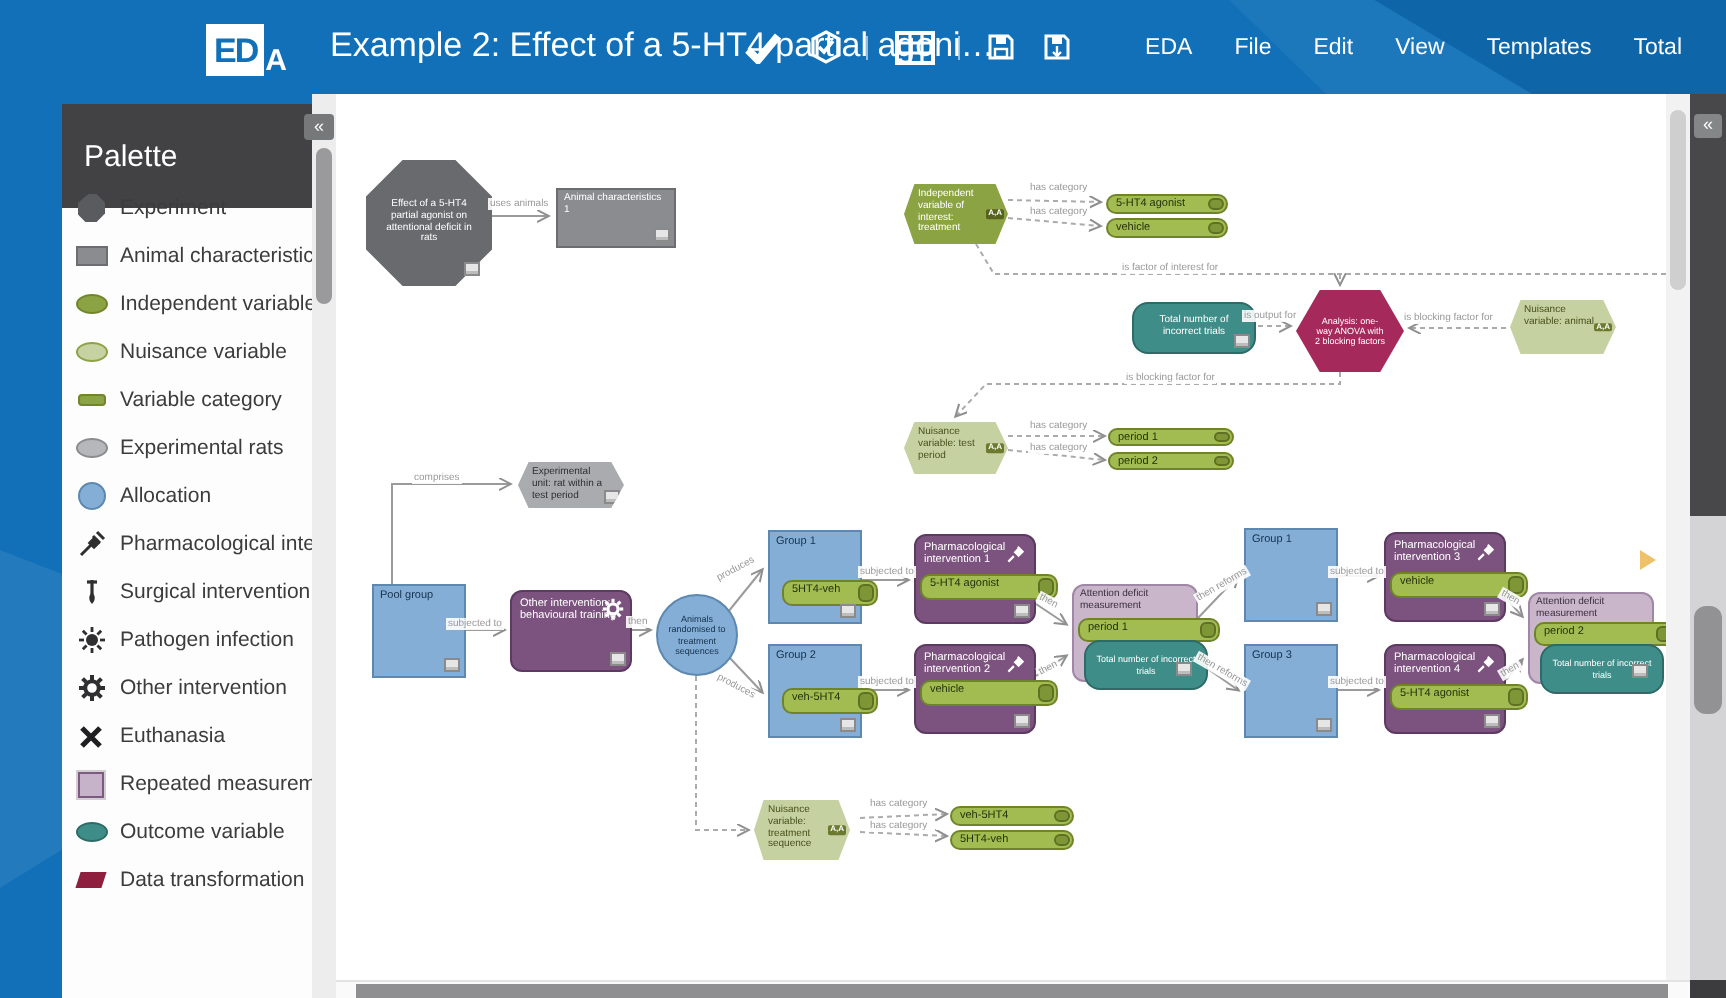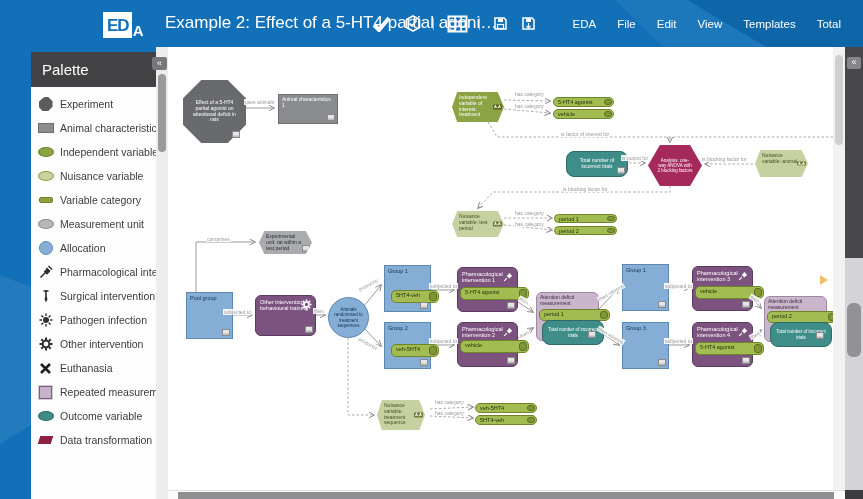--- a/index.html
+++ b/index.html
@@ -21,21 +21,21 @@
   .hicon{margin-left:13px;display:flex;align-items:center;cursor:pointer;}
   .hsep{width:1px;height:12px;background:rgba(255,255,255,.55);margin-left:11px;}
   #menu{display:flex;align-items:center;margin-left:16px;}
   .mitem{color:#fff;font-size:11.5px;margin-left:21px;cursor:pointer;white-space:nowrap;}
 
   
   #left-bg{position:absolute;left:0;top:47px;width:168px;height:452px;background:#1170b8;overflow:hidden;}
   #left-bg .diag{position:absolute;left:0;top:150px;width:168px;height:260px;background:rgba(255,255,255,.08);
     clip-path:polygon(0 30%,100% 55%,0 95%);}
   #palette{position:absolute;left:31px;top:52px;width:125px;height:447px;background:#fdfdfd;}
-  #pal-hdr{height:35px;background:#424244;color:#fff;font-size:15px;display:flex;align-items:center;
+  #pal-hdr{height:52px;background:#424244;color:#fff;font-size:15px;display:flex;align-items:center;
     padding-left:11px;}
   #pal-list{position:absolute;left:0;top:40px;right:0;bottom:0;overflow:hidden;border-radius:30px;}
   .pitem{height:24px;display:flex;align-items:center;padding-left:6px;cursor:pointer;}
   .plabel{font-size:10.5px;color:#3c3c3c;white-space:nowrap;overflow:hidden;}
   .pic{width:17px;height:16px;margin-right:6px;flex:none;display:flex;align-items:center;justify-content:center;}
   .pic-oct{width:14px;height:14px;background:#5a5b5e;
     clip-path:polygon(30% 0,70% 0,100% 30%,100% 70%,70% 100%,30% 100%,0 70%,0 30%);}
   .pic-rect{width:14px;height:8px;background:#8a8c8f;border:1px solid #6b6d70;}
   .pic-ell-olive{width:14px;height:8px;border-radius:50%;background:#8ca343;border:1px solid #71862b;}
   .pic-ell-lt{width:14px;height:8px;border-radius:50%;background:#c6d2a2;border:1px solid #8ca343;}
@@ -197,21 +197,21 @@
       <div class="pitem">
         <span class="pic">
             <span class="pic-bar"></span>
           </span>
         <span class="plabel">Variable category</span>
         </div>
       <div class="pitem">
         <span class="pic">
             <span class="pic-ell-gray"></span>
           </span>
-        <span class="plabel">Measurement unit</span>
+        <span class="plabel">Experimental rats</span>
         </div>
       <div class="pitem">
         <span class="pic">
             <span class="pic-circ-blue"></span>
           </span>
         <span class="plabel">Allocation</span>
         </div>
       <div class="pitem">
         <span class="pic">
           <svg width="14" height="14" viewBox="0 0 14 14">

